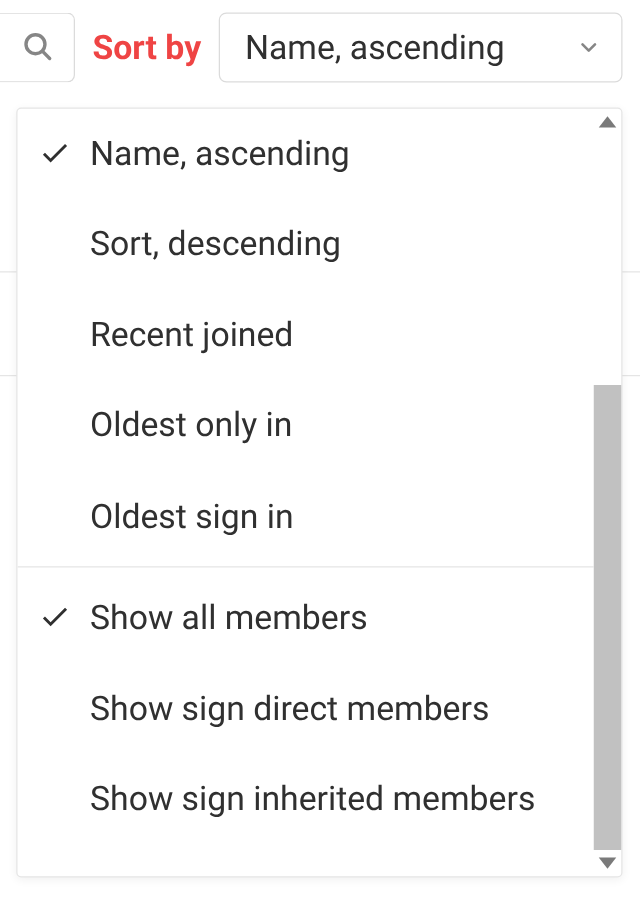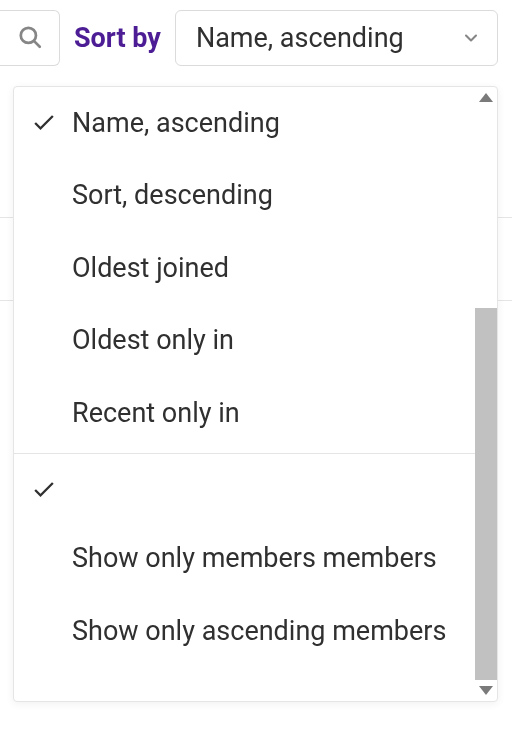--- a/index.html
+++ b/index.html
@@ -29,21 +29,21 @@
       border-radius: 0 6px 6px 0;
       background: #fff;
       display: flex;
       align-items: center;
       justify-content: center;
       color: #868686;
     }
     .sort-label {
       font-size: 27px;
       font-weight: 700;
-      color: #4c1d95;
+      color: #ef4444;
       white-space: nowrap;
     }
     .sort-select {
       flex: 1;
       height: 56px;
       border: 1px solid #dbdbdb;
       border-radius: 6px;
       background: #fff;
       display: flex;
       align-items: center;
@@ -184,47 +184,48 @@
           </svg>
       </span>
       <span class="item-label">Name, ascending</span>
     </div>
     <div class="dropdown-item">
       <span class="check-col"></span>
       <span class="item-label">Sort, descending</span>
     </div>
     <div class="dropdown-item">
       <span class="check-col"></span>
-      <span class="item-label">Oldest joined</span>
+      <span class="item-label">Recent joined</span>
     </div>
     <div class="dropdown-item">
       <span class="check-col"></span>
       <span class="item-label">Oldest only in</span>
     </div>
     <div class="dropdown-item">
       <span class="check-col"></span>
-      <span class="item-label">Recent only in</span>
+      <span class="item-label">Oldest sign in</span>
     </div>
 
     <div class="divider"></div>
 
     <div class="dropdown-item">
       <span class="check-col">
         <svg width="28" height="28" viewBox="0 0 24 24" fill="#303030">
             <path d="M20.285 6.709l-11.285 11.291-5.285-5.291 1.414-1.414 3.871 3.877 9.871-9.877z"></path>
           </svg>
       </span>
-    </div>
-    <div class="dropdown-item">
-      <span class="check-col"></span>
-      <span class="item-label">Show only members members</span>
-    </div>
-    <div class="dropdown-item">
-      <span class="check-col"></span>
-      <span class="item-label">Show only ascending members</span>
+      <span class="item-label">Show all members</span>
+    </div>
+    <div class="dropdown-item">
+      <span class="check-col"></span>
+      <span class="item-label">Show sign direct members</span>
+    </div>
+    <div class="dropdown-item">
+      <span class="check-col"></span>
+      <span class="item-label">Show sign inherited members</span>
     </div>
   </div>
 
   <div class="scrollbar">
     <div class="scroll-arrow up"></div>
     <div class="scroll-track">
       <div class="scroll-thumb"></div>
     </div>
     <div class="scroll-arrow down"></div>
   </div>

